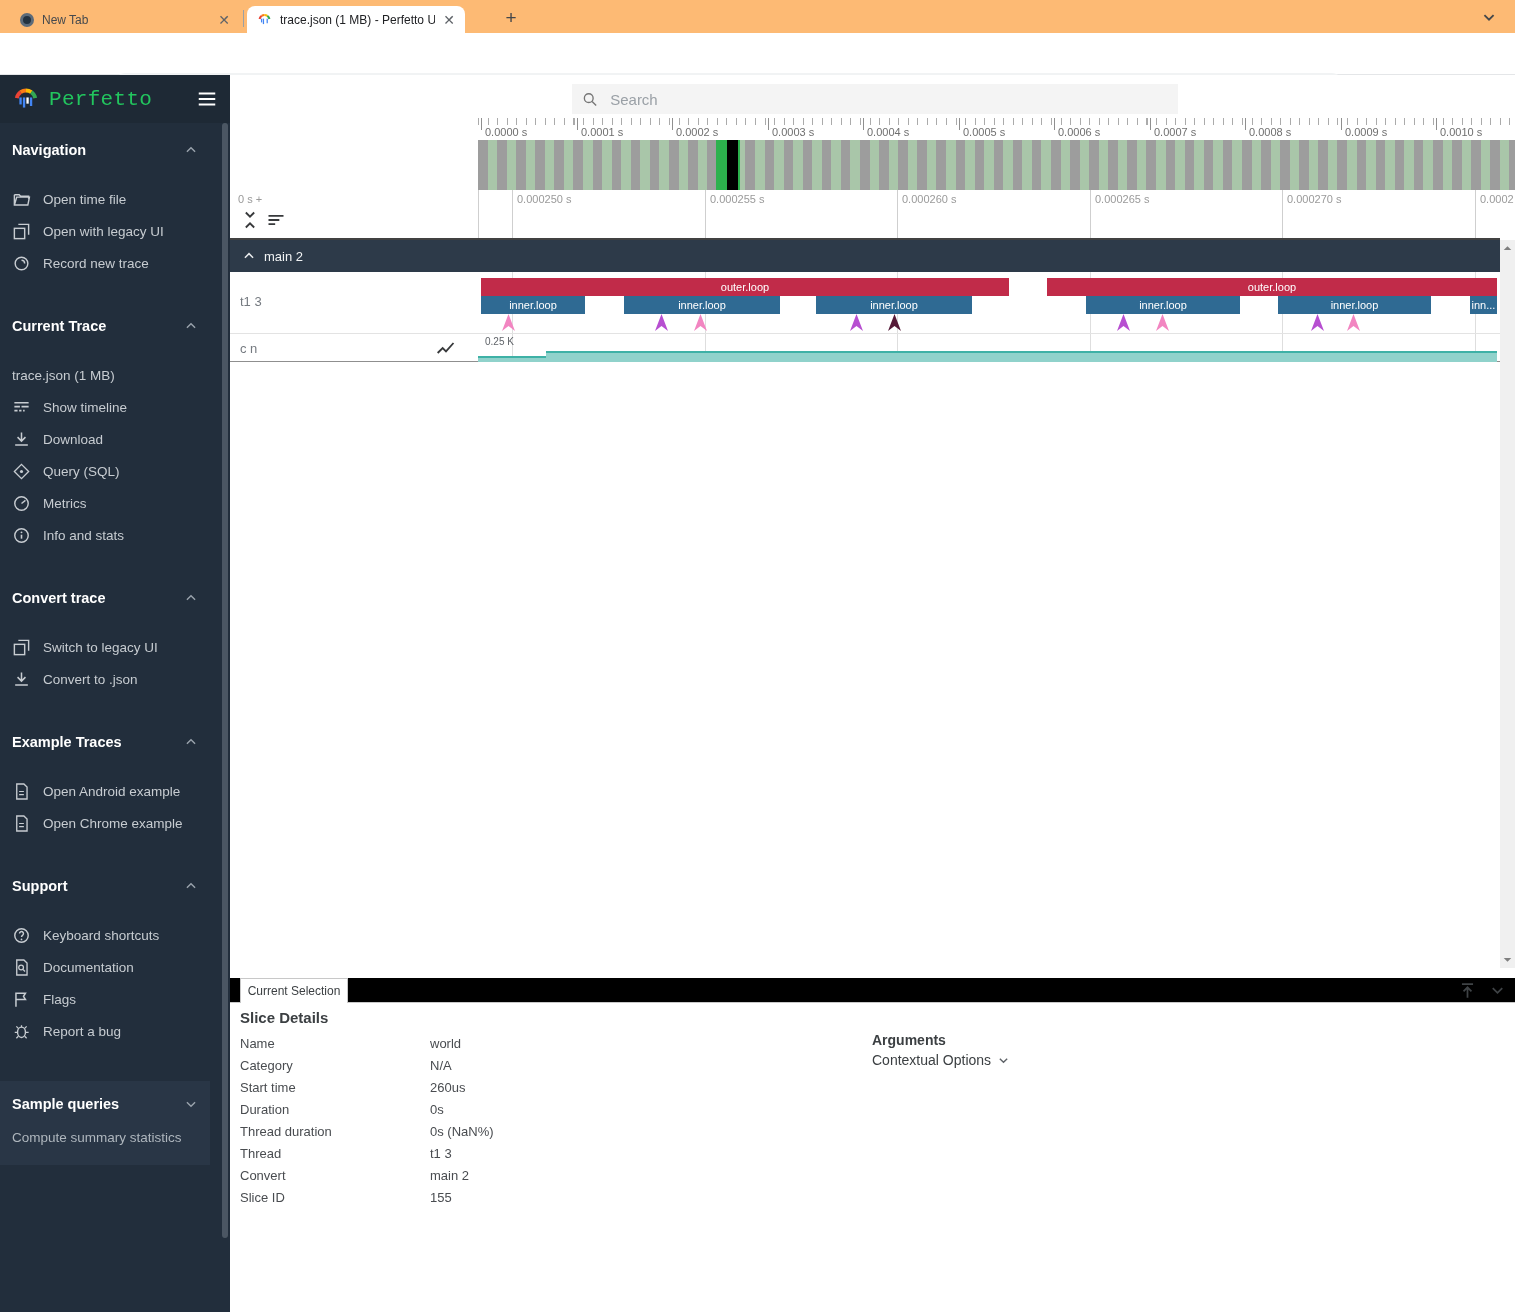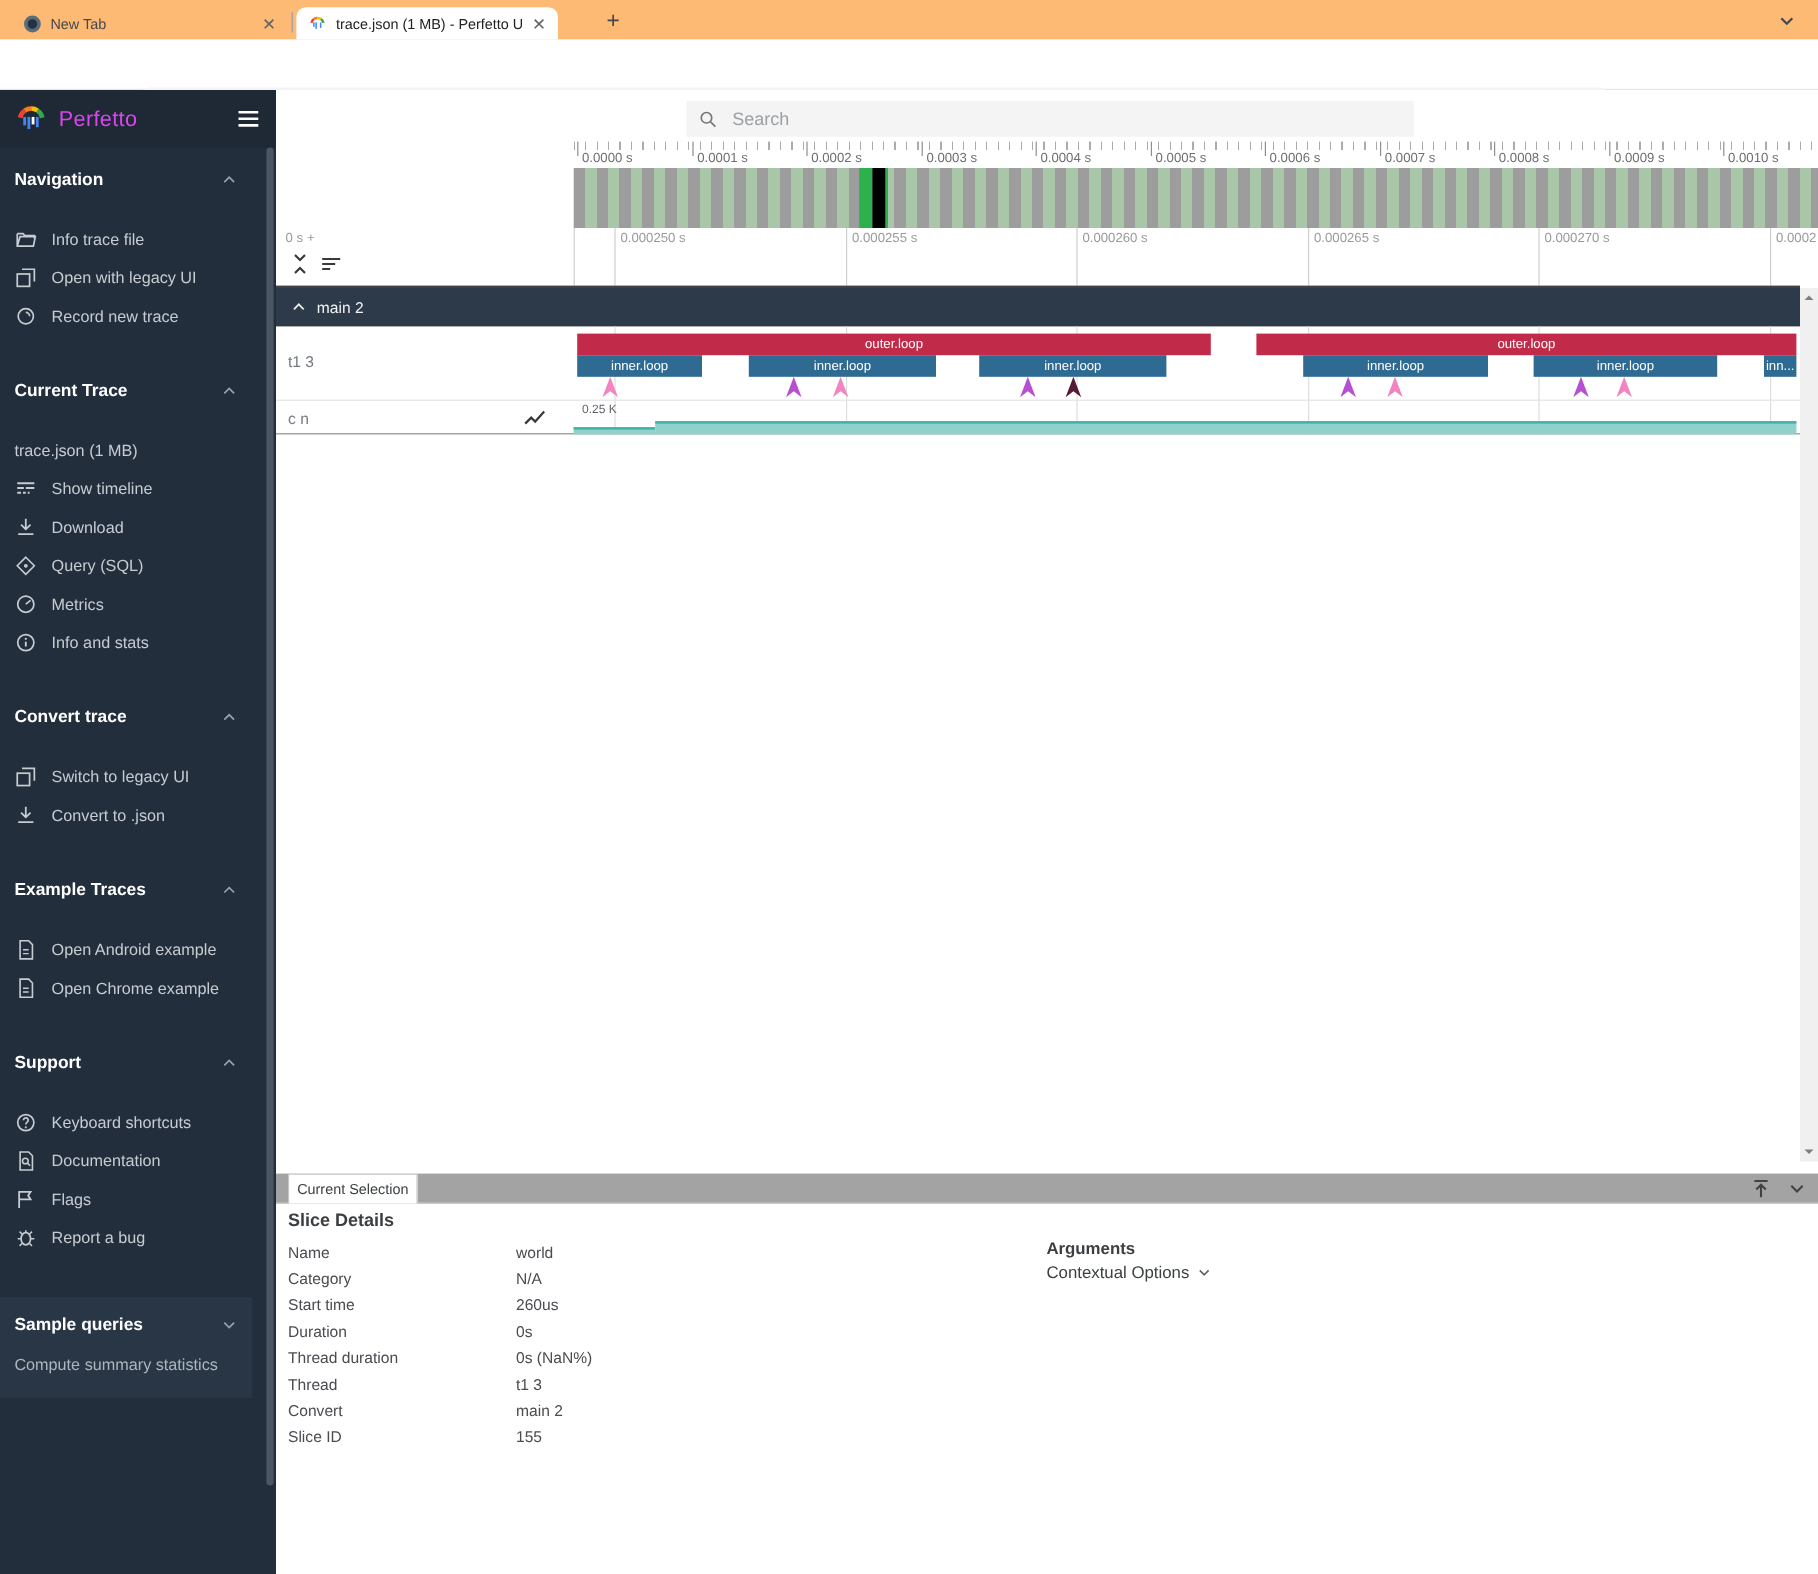--- a/index.html
+++ b/index.html
@@ -25,21 +25,21 @@
   #omnibox { left:112px; top:40px; width:1233px; height:28px; border-radius:14px; background:#f1f3f4;
     display:flex; align-items:center; padding:0 12px; gap:9px; }
   #url-text { font-size:13.5px; color:#4a4d51; white-space:nowrap; overflow:hidden; }
   #url-text b { color:#202124; font-weight:700; }
   #avatar { left:1452px; top:44px; width:21px; height:21px; border-radius:50%; background:#80868b; color:#fff;
     display:flex; align-items:center; justify-content:center; }
 
   
   #sidebar { left:0; top:75px; width:230px; height:1237px; background:#222e3c; color:#cfd3d7; overflow:hidden; }
   #sb-header { left:0; top:0; width:230px; height:48px; background:#1e2935; display:flex; align-items:center; padding:0 12px; }
-  #sb-title { font-size:18px; color:#d946ef; margin-left:9px; flex:1; letter-spacing:.3px; }
+  #sb-title { font-size:21px; color:#22c55e; margin-left:9px; flex:1; letter-spacing:.3px;font-family:Liberation Mono, monospace; }
   #sb-scroll { left:222px; top:48px; width:6px; height:1115px; background:#6e7884; opacity:.55; border-radius:3px; }
   #sb-sections { left:0; top:48px; width:210px; padding:14px 0 0 0; }
   .sb-section { margin-bottom:34px; }
   .sb-sec-head { height:26px; display:flex; align-items:center; padding:0 12px; margin-bottom:20px; }
   .sb-sec-label { font-size:14.5px; font-weight:700; color:#fff; flex:1; }
   .sb-chev { color:#9aa3ad; width:14px; height:14px; }
   .sb-item { height:32px; display:flex; align-items:center; padding:0 12px; gap:12px; font-size:13.5px; color:#c7ccd1; cursor:pointer; }
   .sb-item .ic { width:19px; height:19px; color:#c7ccd1; flex:none; }
   .sb-sub { height:32px; display:flex; align-items:center; padding:0 12px; font-size:13.5px; color:#c7ccd1; }
   #sb-samples { background:#293646; padding:10px 0 14px 0; }
@@ -100,21 +100,21 @@
   #cn-chart-ic { left:206px; top:5px; width:20px; height:18px; color:#37393b; }
   #cn-max { left:255px; top:2px; font-size:10px; color:#5f6368; }
   .counter-seg { position:absolute; background:#90d2cb; border-top:2px solid #3eb1a6; }
 
   
   #vscroll { left:1270px; top:165px; width:15px; height:728px; background:#f0f0f0; }
   .scroll-arrow { left:3px; width:9px; height:9px; color:#7f7f7f; }
 
   
   #bottom-panel { left:0; top:893px; width:1285px; height:344px; background:#fff; }
-  #tabstrip { left:0; top:10px; width:1285px; height:25px; background:#a3a3a3; border-bottom:1px solid #c8c8c8; }
+  #tabstrip { left:0; top:10px; width:1285px; height:25px; background:#000000; border-bottom:1px solid #c8c8c8; }
   #cursel-tab { left:10px; top:0; width:108px; height:25px; background:#fff; border:1px solid #c8c8c8; border-bottom:none;
     font-size:12px; color:#3c4043; display:flex; align-items:center; justify-content:center; }
   .panel-ic { top:3px; width:19px; height:19px; color:#3f4346; }
   #details-title { left:10px; top:41px; font-size:15px; font-weight:700; color:#3b3f42; }
   #details-rows { left:10px; top:68px; width:600px; }
   .d-row { height:22px; display:flex; font-size:13px; color:#494c50; }
   .d-key { width:190px; }
   #args-title { left:642px; top:64px; font-size:14px; font-weight:700; color:#3b3f42; }
   #ctx-options { left:642px; top:84px; font-size:14px; color:#3c4043; display:flex; align-items:center; gap:7px; }
   #ctx-options .sb-chev{ color:#5f6368; width:11px; height:11px; }
@@ -239,21 +239,21 @@
                 <path d="M5 15l7-7 7 7" fill="none" stroke="currentColor" stroke-width="2.4"></path>
               </svg>
             </span>
           </div>
           <div class="sb-item">
             <span class="ic">
               <svg width="19" height="19" viewBox="0 0 24 24">
                 <path d="M3 6h6l2 2h10v3M3 6v13h17l2-10H6L3 19" fill="none" stroke="currentColor" stroke-width="1.8"></path>
               </svg>
             </span>
-            <span>Info trace file</span>
+            <span>Open time file</span>
           </div>
           <div class="sb-item">
             <span class="ic">
               <svg width="19" height="19" viewBox="0 0 24 24">
                 <rect x="3" y="8" width="13" height="13" fill="none" stroke="currentColor" stroke-width="1.8"></rect>
                 <path d="M8 3h13v13" fill="none" stroke="currentColor" stroke-width="1.8"></path>
               </svg>
             </span>
             <span>Open with legacy UI</span>
           </div>

